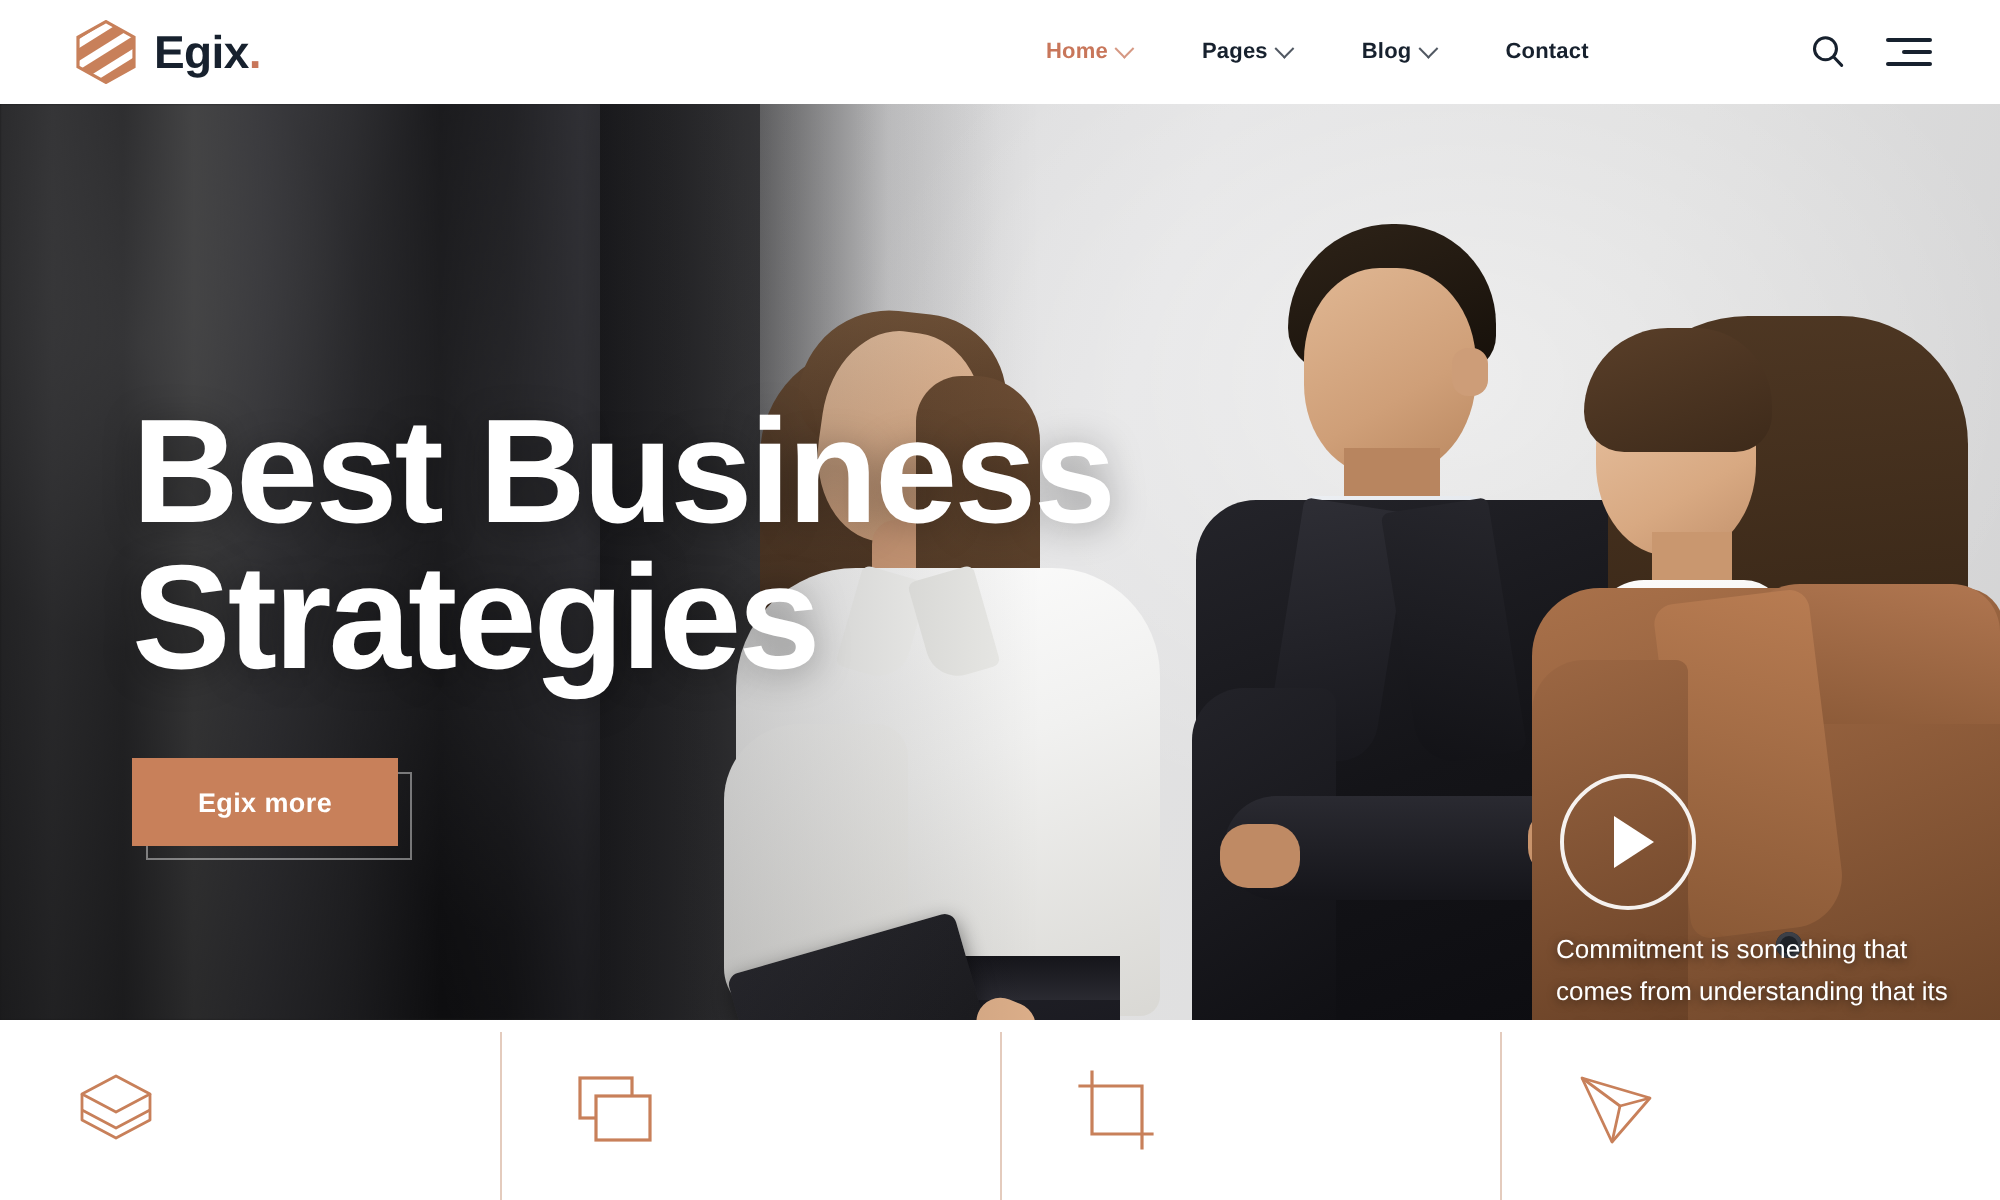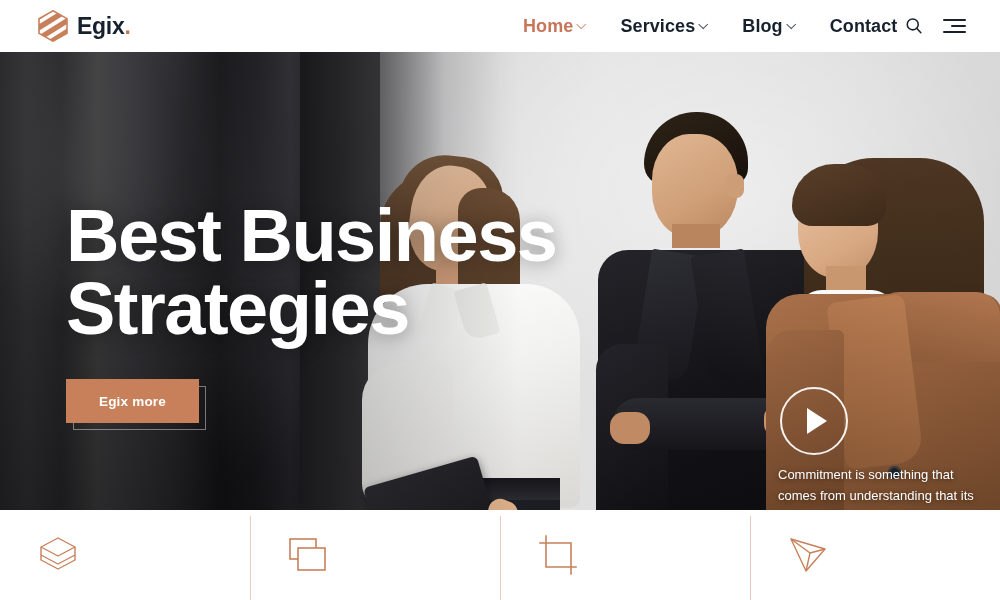--- a/index.html
+++ b/index.html
@@ -29,21 +29,21 @@
     letter-spacing:-0.3px; line-height:1;
   }
   .logo-dot { color:#c8765a; }
 
   .nav {
     position:absolute; left:505px; top:0; height:52px;
     display:flex; align-items:center; gap:0;
   }
   .nav-item {
     display:flex; align-items:center; gap:4px;
-    font-size:18px; font-weight:bold; color:#17212e;
+    font-size:11px; font-weight:bold; color:#17212e;
     padding:16px 18px; height:52px; cursor:pointer;
     letter-spacing:0.1px;
   }
   .nav-item.active { color:#c8765a; }
   .nav-item .chev {
     display:inline-block; width:7px; height:7px;
     border-right:1.4px solid currentColor;
     border-bottom:1.4px solid currentColor;
     transform:rotate(45deg) translate(-1px,-2px);
     opacity:.75;
@@ -362,21 +362,21 @@
       </svg>
       <span class="logo-text"><span>Egix</span><span class="logo-dot">.</span></span>
     </a>
 
     <nav class="nav">
       <div class="nav-item active">
         <span>Home</span>
         <i class="chev"></i>
       </div>
       <div class="nav-item">
-        <span>Services</span>
+        <span>Pages</span>
         <i class="chev"></i>
       </div>
       <div class="nav-item">
         <span>Blog</span>
         <i class="chev"></i>
       </div>
       <div class="nav-item">
         <span>Contact</span>
       </div>
     </nav>

